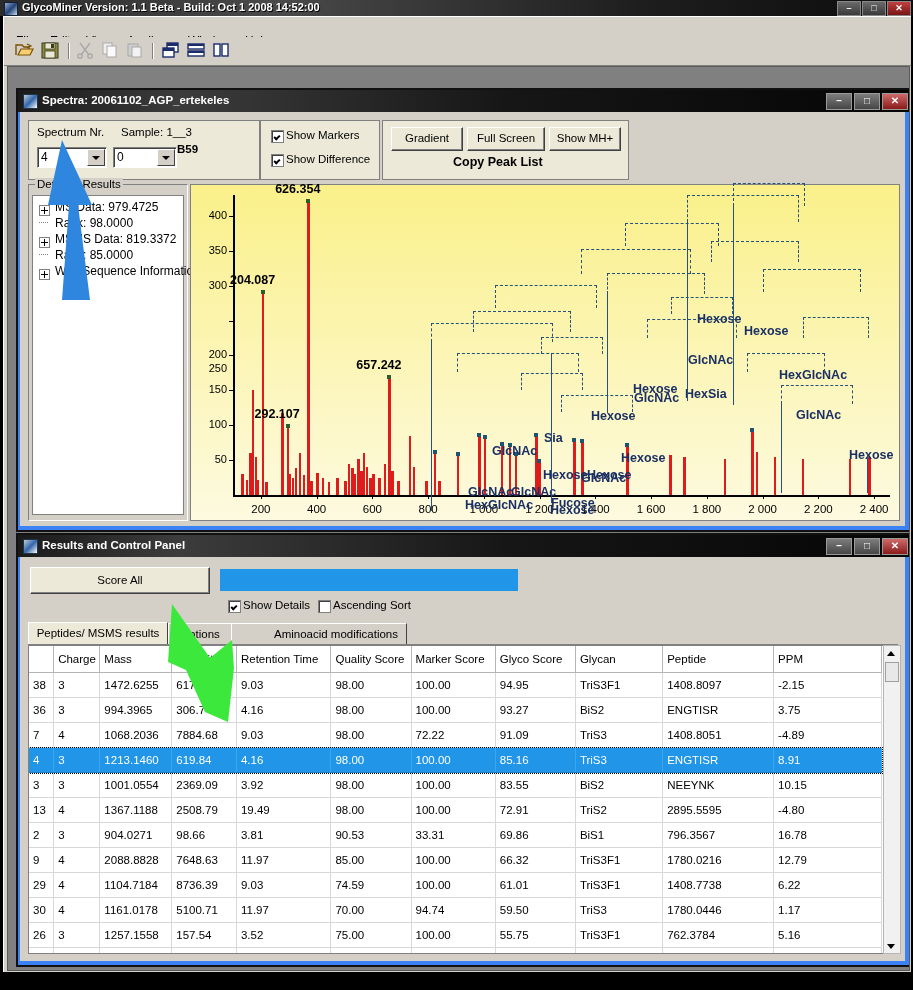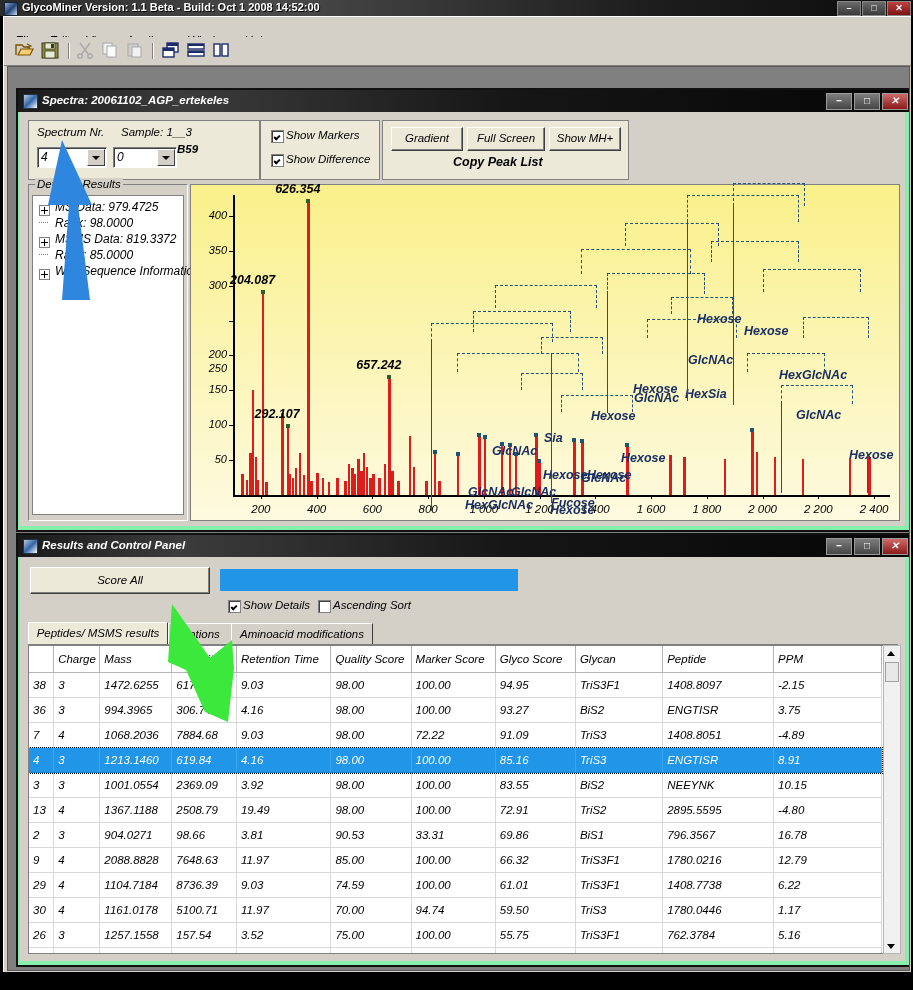--- a/index.html
+++ b/index.html
@@ -30,21 +30,21 @@
   .toolbar{position:absolute;left:0;top:20px;width:907px;height:28px;background:#d4d0c8;
     border-bottom:1px solid #808080;}
   .tbtn{position:absolute;top:4px;width:22px;height:20px;}
   .tsep{position:absolute;top:6px;width:1px;height:16px;background:#808080;border-right:1px solid #fff;}
 
   
   .mdi{position:absolute;left:3px;top:49px;width:901px;height:903px;background:#808080;
     border:1px solid #5a5a5a;overflow:hidden;}
 
   
-  .cw{position:absolute;background:#86efac;border:2px solid #111;font-style:italic;}
+  .cw{position:absolute;background:#3b82f6;border:2px solid #111;}
   .cw-title{position:absolute;left:0;top:0;height:22px;width:100%;
     background:linear-gradient(90deg,#1a1a1a 0%,#3c3c3c 18%,#161616 55%,#050505 100%);
     color:#fff;font-weight:bold;font-size:11.5px;}
   .cw-title .ic{position:absolute;left:5px;top:4px;width:13px;height:13px;
     background:linear-gradient(135deg,#bcd,#36a,#fff);border:1px solid #234;}
   .cw-title .tx{position:absolute;left:24px;top:4px;white-space:nowrap;}
   .cw-btns{position:absolute;right:3px;top:3px;display:flex;gap:2px;}
   .cw-btns div{width:24px;height:15px;background:linear-gradient(#7d7d7d,#464646);
     border:1px solid #9a9a9a;color:#fff;font-size:10px;text-align:center;line-height:14px;font-weight:bold;}
   .cw-btns div.cls{background:linear-gradient(#d06a6a,#8b1a1a);}
@@ -482,21 +482,21 @@
             <span>Show Details</span>
           </div>
           <div class="chk" style="left:298px;top:42px;">
             <i></i>
             <span>Ascending Sort</span>
           </div>
 
           <div class="tabs" style="left:8px;top:66px;width:870px;">
             <div class="tab sel" style="left:0;width:138px;">Peptides/ MSMS results</div>
             <div class="tab" style="left:140px;width:62px;">Options</div>
-            <div class="tab" style="left:203px;width:140px;">Aminoacid modifications</div>
+            <div class="tab" style="left:203px;width:140px;padding-left:34px;">Aminoacid modifications</div>
           </div>
           <div style="position:absolute;left:8px;top:87px;width:870px;height:1px;background:#808080;"></div>
 
           <div class="tblwrap" style="left:8px;top:88px;width:855px;height:307px;">
             <table class="grid">
               <colgroup>
                 <col style="width:24px">
                   <col style="width:45px">
                   <col style="width:70px">
                   <col style="width:63px">

